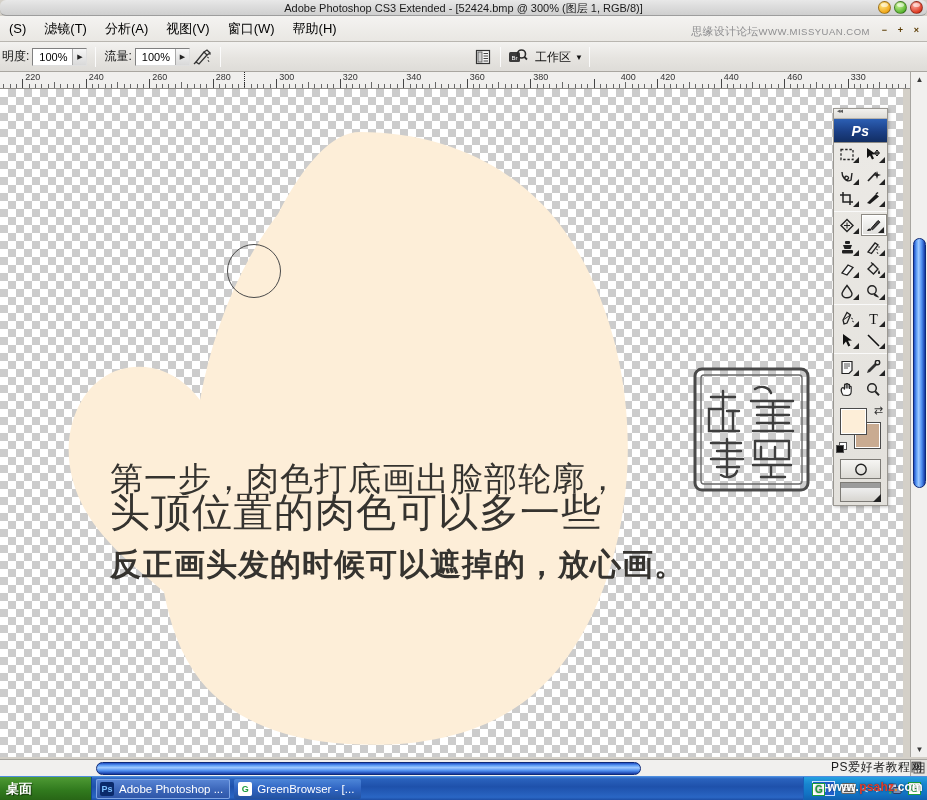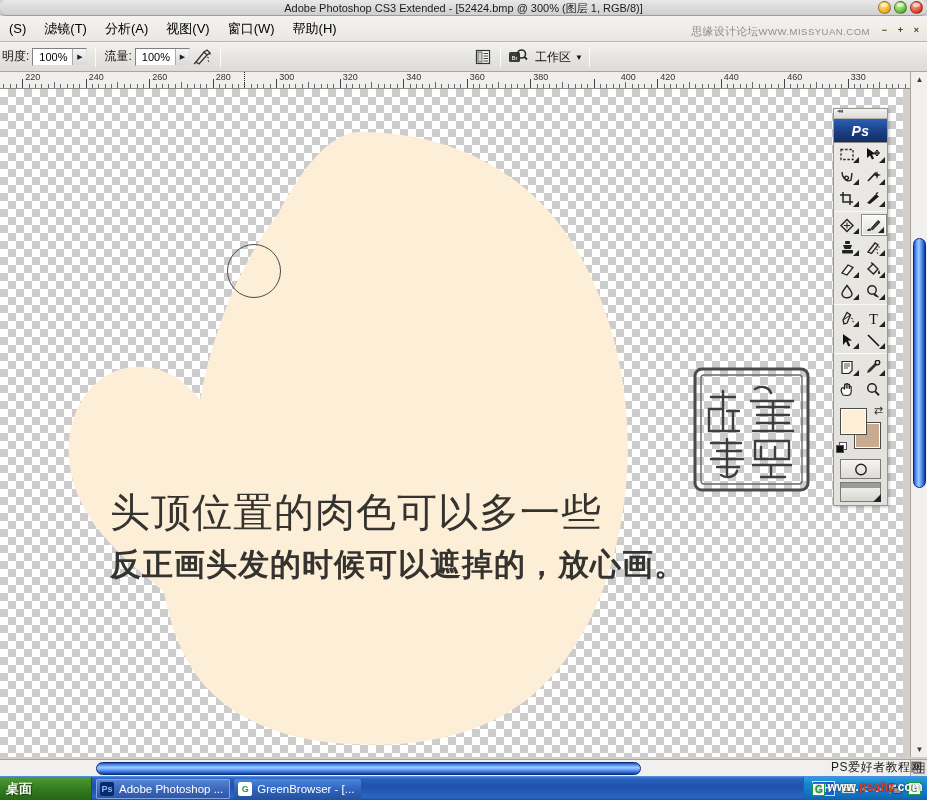--- a/index.html
+++ b/index.html
@@ -590,20 +590,21 @@
 
         <path d="M62 22 c6 -4 14 -2 16 4 M58 34 h42 M64 40 h32 M64 48 h32 M64 56 h32 M80 34 v30 M60 64 h40"></path>
 
         <path d="M18 76 h30 M24 84 h24 M18 92 h32 M24 100 h22 M34 72 v36 M28 108 c6 4 14 2 16 -4"></path>
 
         <path d="M62 74 h34 M62 74 v18 h34 v-18 M68 80 v12 M82 80 v12 M60 98 h38 M78 98 v12 M68 110 h24"></path>
       </g>
     </svg>
 
     <div class="ps-text">
+      <div class="ps-line ps-line-1">第一步，肉色打底画出脸部轮廓，</div>
       <div class="ps-line ps-line-2">头顶位置的肉色可以多一些</div>
       <div class="ps-line ps-line-3">反正画头发的时候可以遮掉的，放心画。</div>
     </div>
   </div>
 
   <div class="toolpanel">
     <div class="tool-grip"></div>
     <div class="ps-logo">Ps</div>
 
     <div class="tool-grid">

